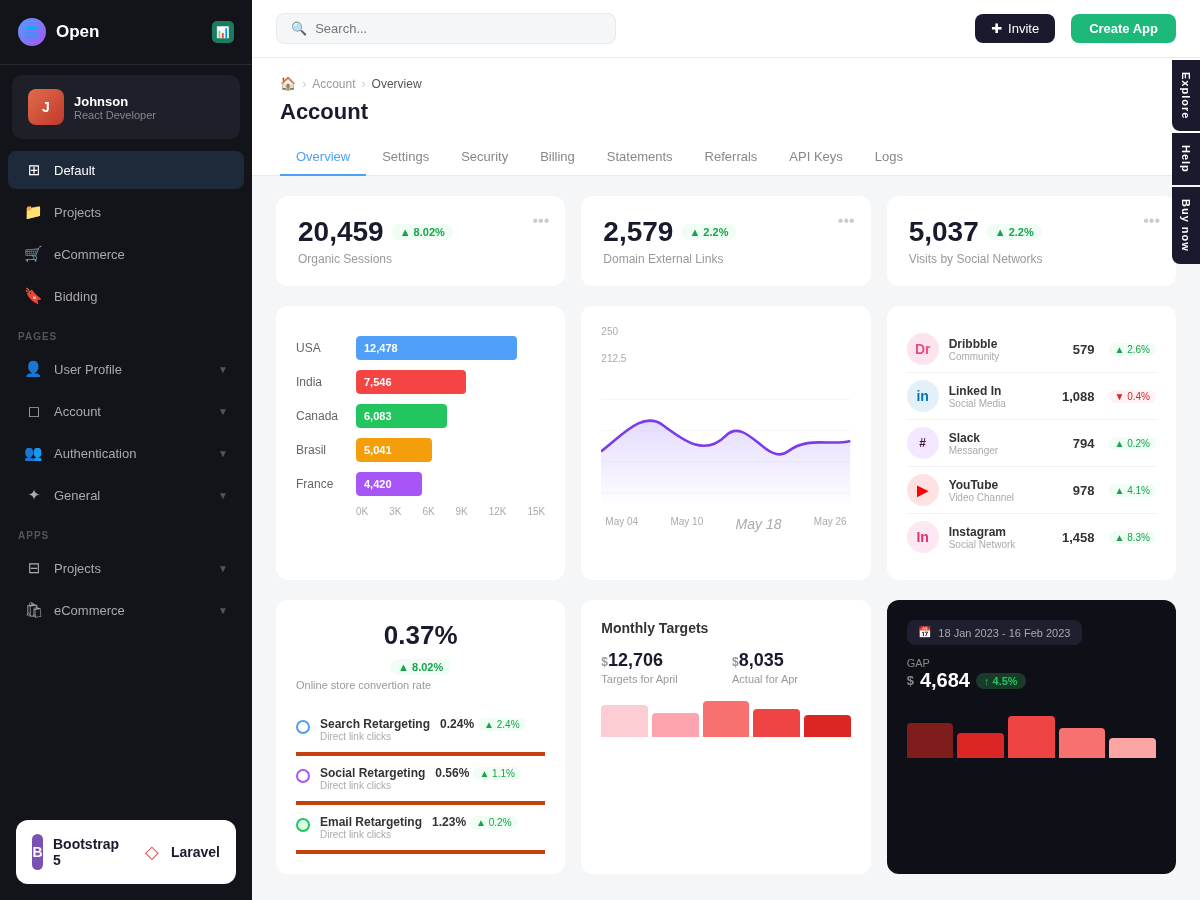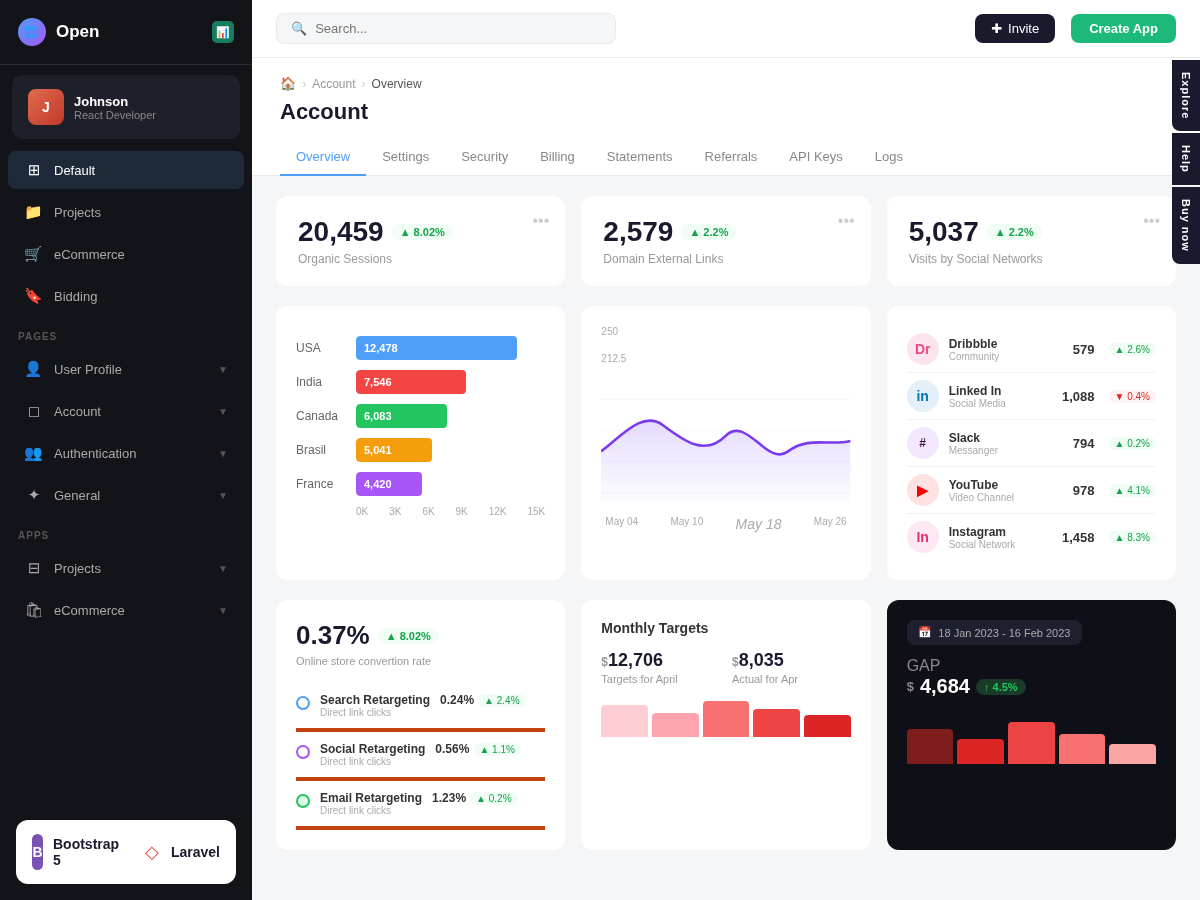--- a/index.html
+++ b/index.html
@@ -324,21 +324,21 @@
       color: #aaa;
       font-size: 11px;
       padding: 6px 12px;
       border-radius: 8px;
       display: flex;
       align-items: center;
       gap: 6px;
       z-index: 20;
     }
 
-    .gap-label { font-size: 16px; color: #888; margin-top: 4px; }
+    .gap-label { font-size: 11px; color: #888; margin-top: 4px; }
     .gap-amount { font-size: 20px; font-weight: 700; color: #fff; display: flex; align-items: center; gap: 6px; }
   </style>
 </head>
 <body>
 
 <div class="sidebar">
   <div class="sidebar-logo">
     <div class="logo-icon">🌐</div>
     <span class="logo-text">Open</span>
     <div class="logo-chart">📊</div>
@@ -619,21 +619,21 @@
           </div>
           <span class="social-count">1,458</span>
           <span class="social-change" style="background:#f0fdf4; color:#16a34a;">▲ 8.3%</span>
         </div>
       </div>
     </div>
 
     <div class="bottom-row">
 
       <div class="bottom-card">
-        <div style="display:flex; align-items:center; gap:8px; margin-bottom:4px;">
+        <div style="display:flex; align-items:center; gap:8px; margin-bottom:4px;flex-direction:column;">
           <span class="conv-rate">0.37%</span>
           <span class="stat-badge-up">▲ 8.02%</span>
         </div>
         <div class="conv-label">Online store convertion rate</div>
         <div class="conv-item">
           <div class="conv-dot" style="border-color:#4f9ef8;"></div>
           <div>
             <div class="conv-item-title">Search Retargeting</div>
             <div class="conv-item-sub">Direct link clicks</div>
           </div>

